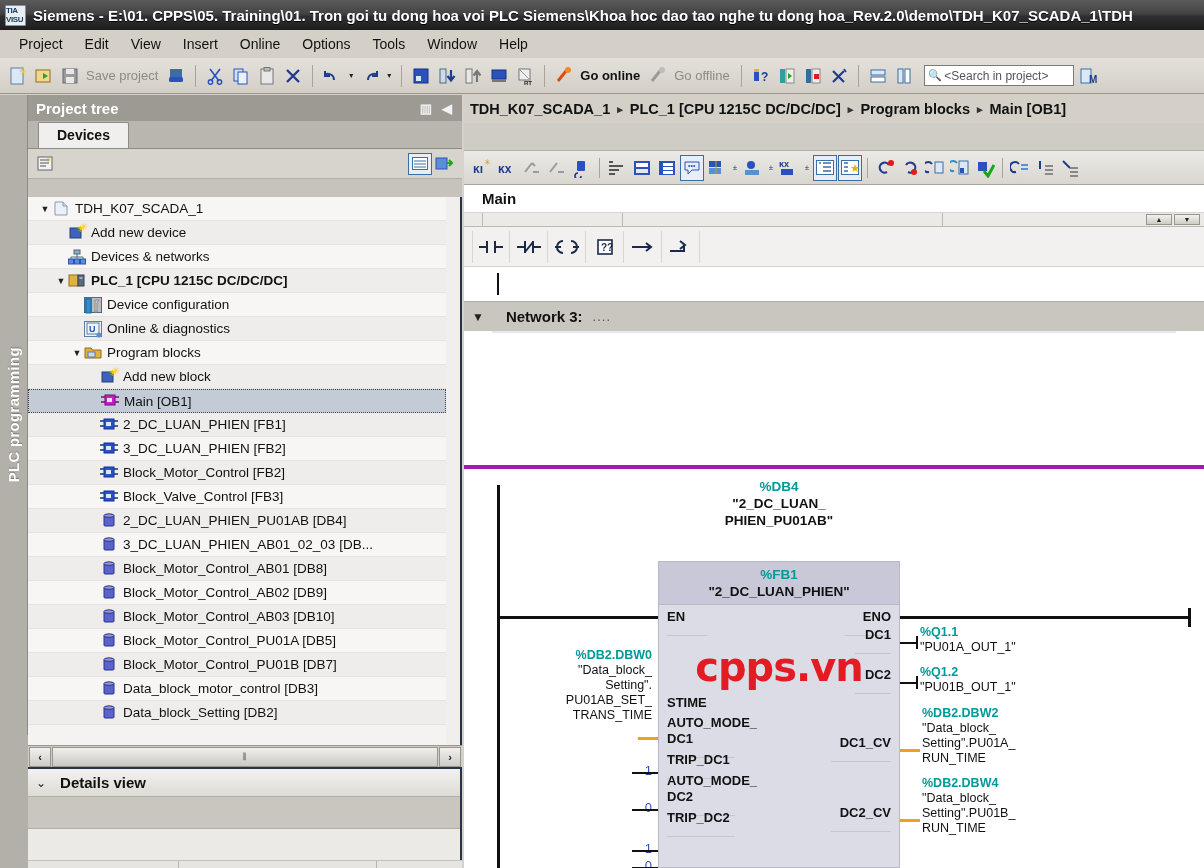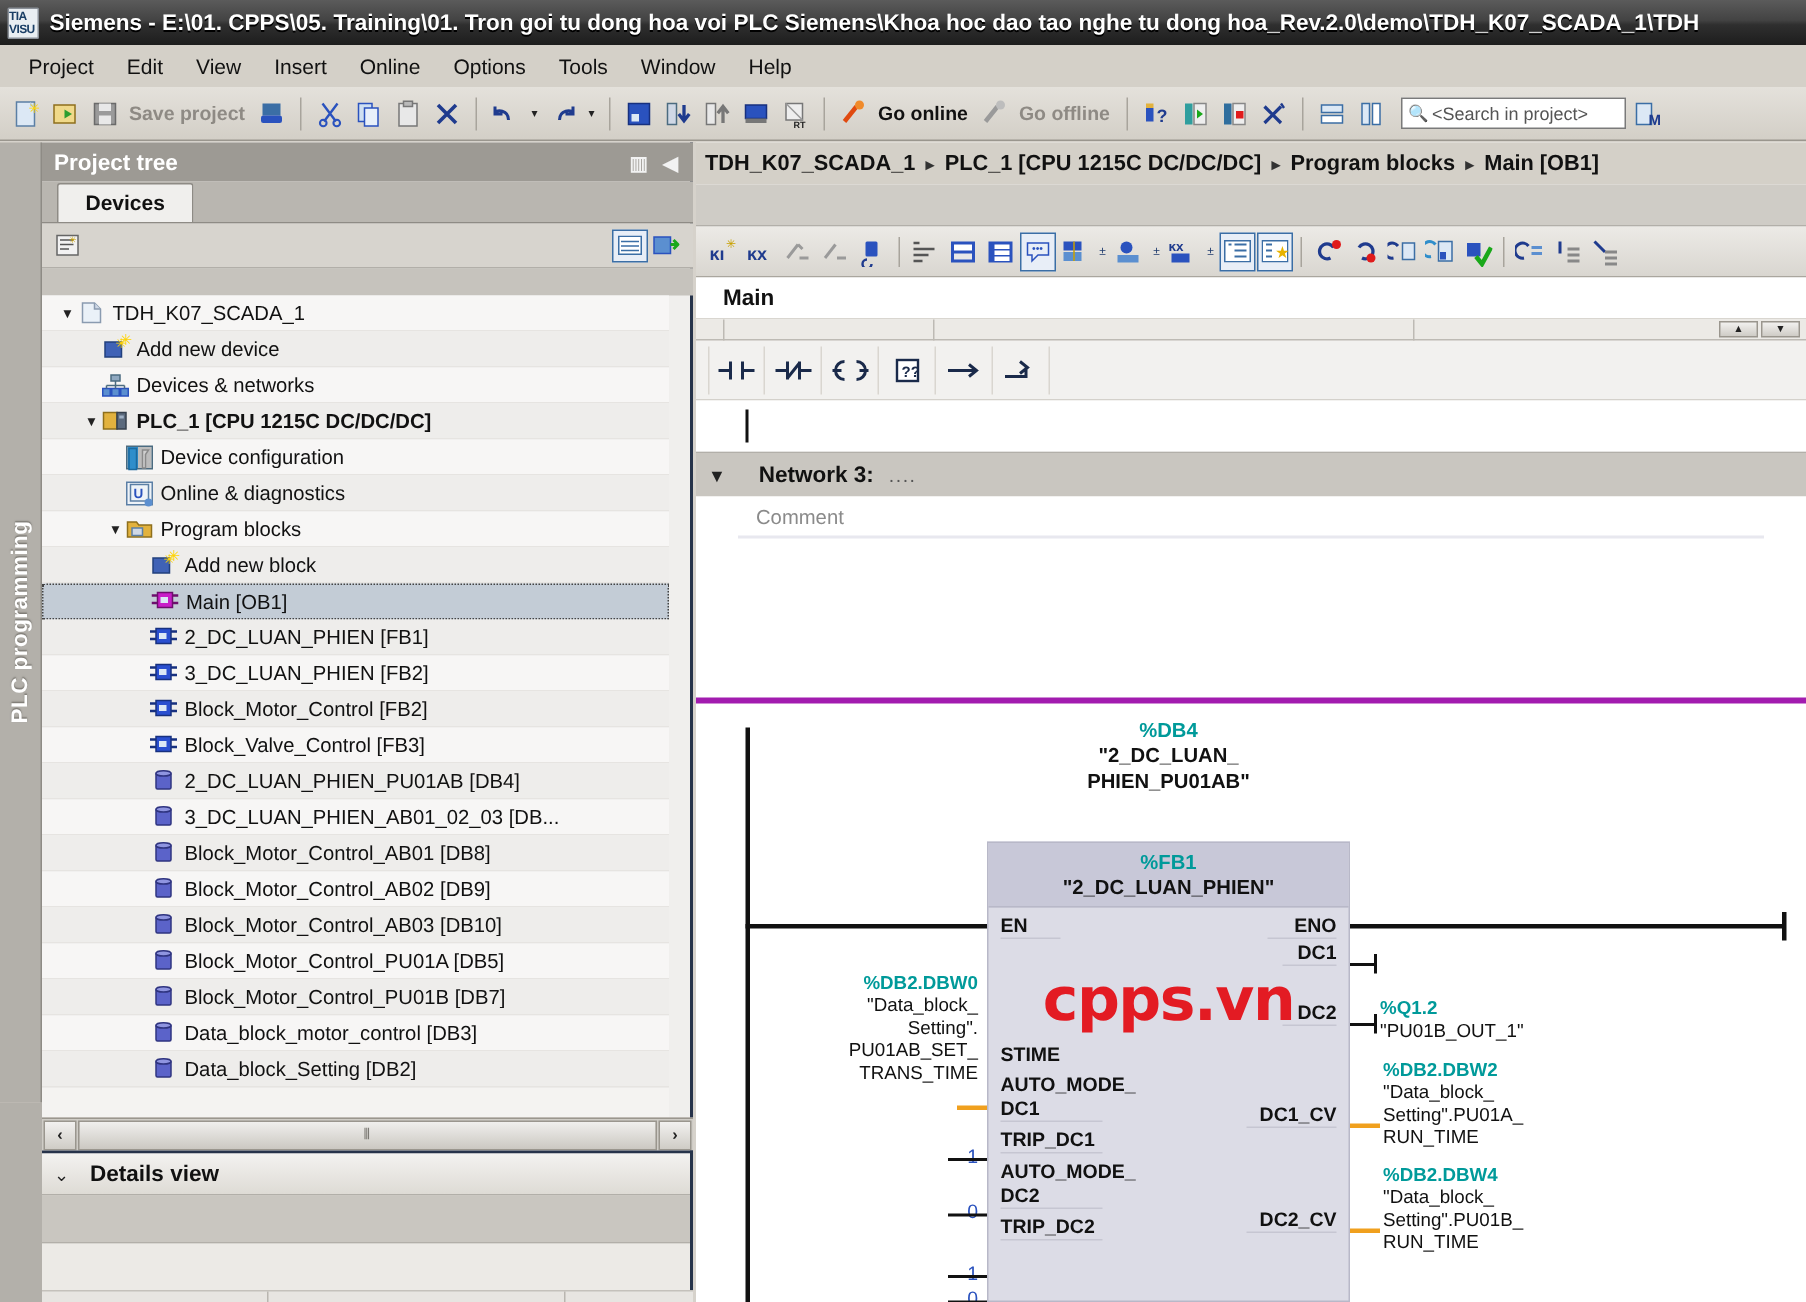--- a/index.html
+++ b/index.html
@@ -39,21 +39,21 @@
   #toolbar{
     position:absolute; left:0; top:58px; width:1204px; height:36px;
     background:linear-gradient(to bottom,#e4e1db 0%,#d3cfc7 100%);
     border-bottom:1px solid #9a968e;
     display:flex; align-items:center; padding-left:6px; gap:2px;
   }
   .tb-ico{ width:24px;height:24px;display:flex;align-items:center;justify-content:center;
     font-size:14px;line-height:1;position:relative;flex:0 0 auto;}
   .tb-sep{ width:1px;height:22px;background:#a8a49c;margin:0 5px;flex:0 0 auto;}
   .tb-label{ font-size:13px;color:#3a3a3a;margin:0 4px 0 2px;white-space:nowrap;}
-  .tb-label.dim{ color:#8e8a84;font-weight:bold; }
+  .tb-label.dim{ color:#8e8a84; }
   .tb-label.dark{ color:#111;font-weight:bold; }
   #search-box{
     width:150px;height:21px;background:#fff;border:1px solid #7a7a7a;
     font-size:12px;color:#555;display:flex;align-items:center;padding:0 4px;margin-left:6px;
   }
   #search-box .mag{ font-size:11px;margin-right:2px;color:#333;}
 
   
   #vtab{
     position:absolute; left:0; top:95px; width:28px; height:640px;
@@ -238,21 +238,21 @@
   #fb-hdr{
     height:43px;background:#c8c8d8;border-bottom:1px solid #b8b8c8;
     display:flex;flex-direction:column;align-items:center;justify-content:center;
   }
   .tealname{color:#009a9a;font-size:13.5px;font-weight:bold;line-height:16px;}
   .blkname{color:#111;font-size:13.5px;font-weight:bold;line-height:17px;}
   #fb-body{position:relative;height:213px;}
   .pin{position:absolute;font-size:13px;font-weight:bold;color:#111;}
   .pin-l{left:8px;}
   .pin-r{right:8px;text-align:right;}
-  .pin-ul{border-bottom:1px solid #c6c6d2;padding-bottom:1px;}
+  .pin-ul{border-bottom:1px solid #c6c6d2;padding-bottom:11px;}
 
   
   #db4-lbl{
     position:absolute;left:194px;top:10px;width:242px;text-align:center;line-height:18px;
   }
 
   
   #wm{
     position:absolute;left:200px;top:175px;width:230px;text-align:center;
     font-size:40px;font-weight:bold;color:#e31b23;letter-spacing:-1px;
@@ -957,23 +957,20 @@
   <div id="cursor-row">
     <div class="caret"></div>
   </div>
 
   <div id="net-hdr">
     <span class="chev">▼</span>
     <span class="nname">Network 3:</span>
     <span class="ndots">....</span>
   </div>
 
-  <div id="comment-row">
-    <span>Comment</span>
-  </div>
   <div id="net-sep"></div>
 
   <div id="canvas">
 
     <div id="rail"></div>
     <div id="en-line"></div>
     <div id="eno-line"></div>
     <div id="eno-cap"></div>
 
     <div id="db4-lbl">
@@ -1024,20 +1021,24 @@
     <div class="wire-k" style="left:168px;top:340px;width:26px"></div>
 
     <div class="const" style="left:140px;top:372px;width:48px">1</div>
     <div class="wire-k" style="left:168px;top:381px;width:26px"></div>
 
     <div class="const" style="left:140px;top:389px;width:48px;top:389px">0</div>
     <div class="wire-k" style="left:168px;top:398px;width:26px"></div>
 
     <div class="arrow-w" style="left:436px;top:173px;width:18px"></div>
     <div class="arrow-h" style="left:452px;top:167px;height:13px"></div>
+    <div class="rop" style="left:456px;top:156px;width:200px">
+      <div class="teal">%Q1.1</div>
+      <div>"PU01A_OUT_1"</div>
+    </div>
 
     <div class="arrow-w" style="left:436px;top:213px;width:18px"></div>
     <div class="arrow-h" style="left:452px;top:207px;height:13px"></div>
     <div class="rop" style="left:456px;top:196px;width:200px">
       <div class="teal">%Q1.2</div>
       <div>"PU01B_OUT_1"</div>
     </div>
 
     <div class="wire-o" style="left:436px;top:280px;width:20px"></div>
     <div class="rop" style="left:458px;top:237px;width:200px">

